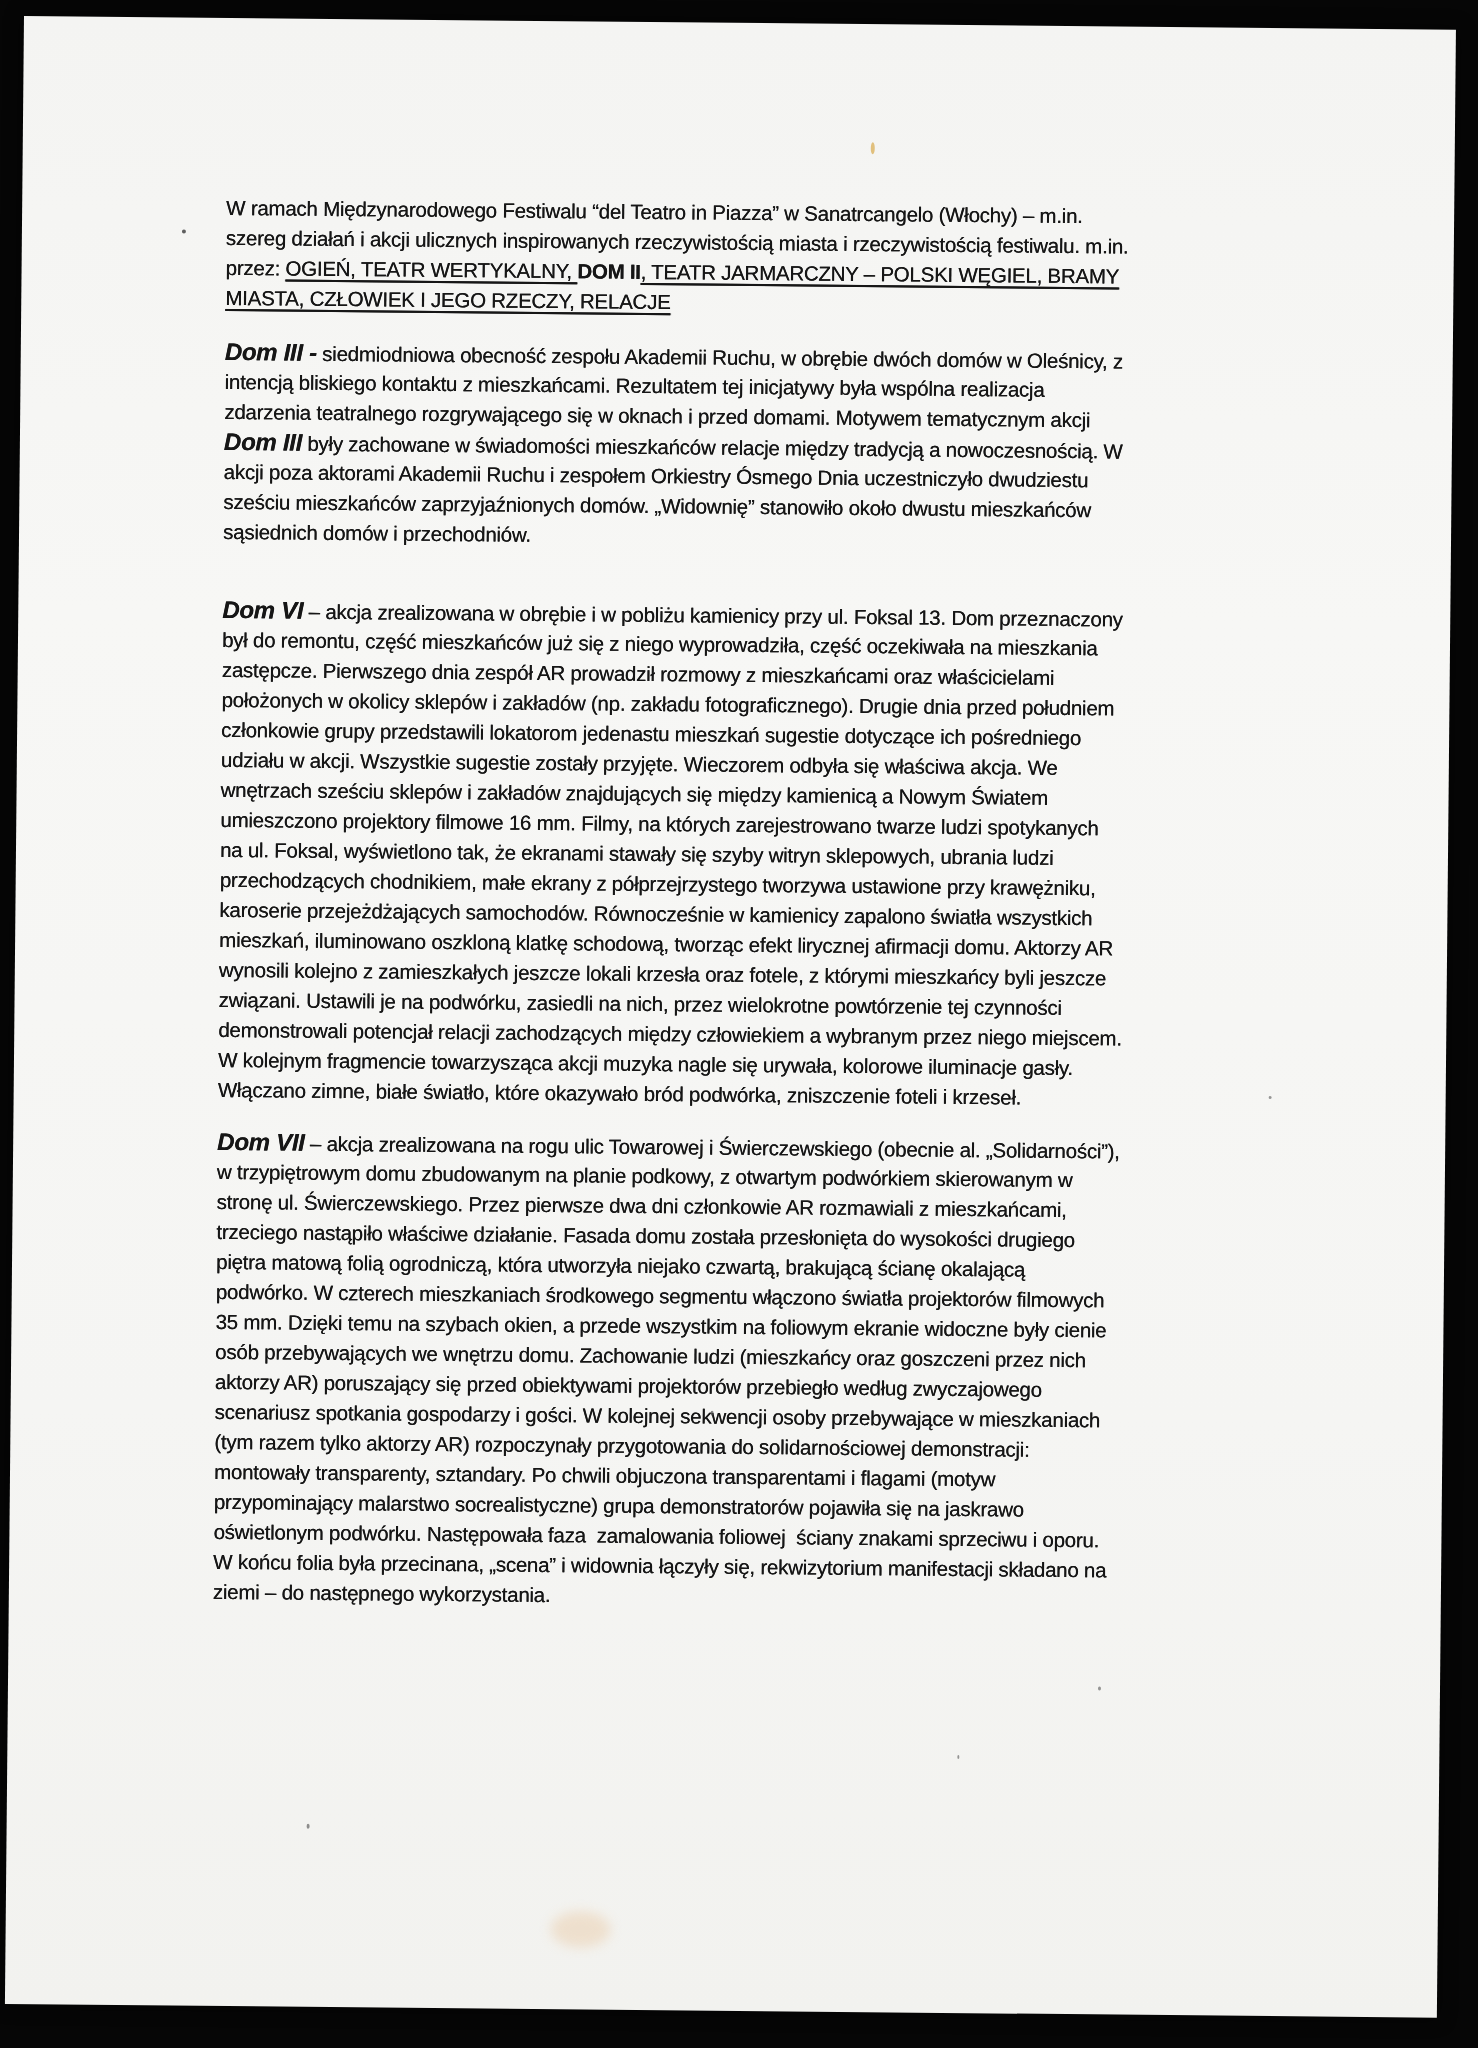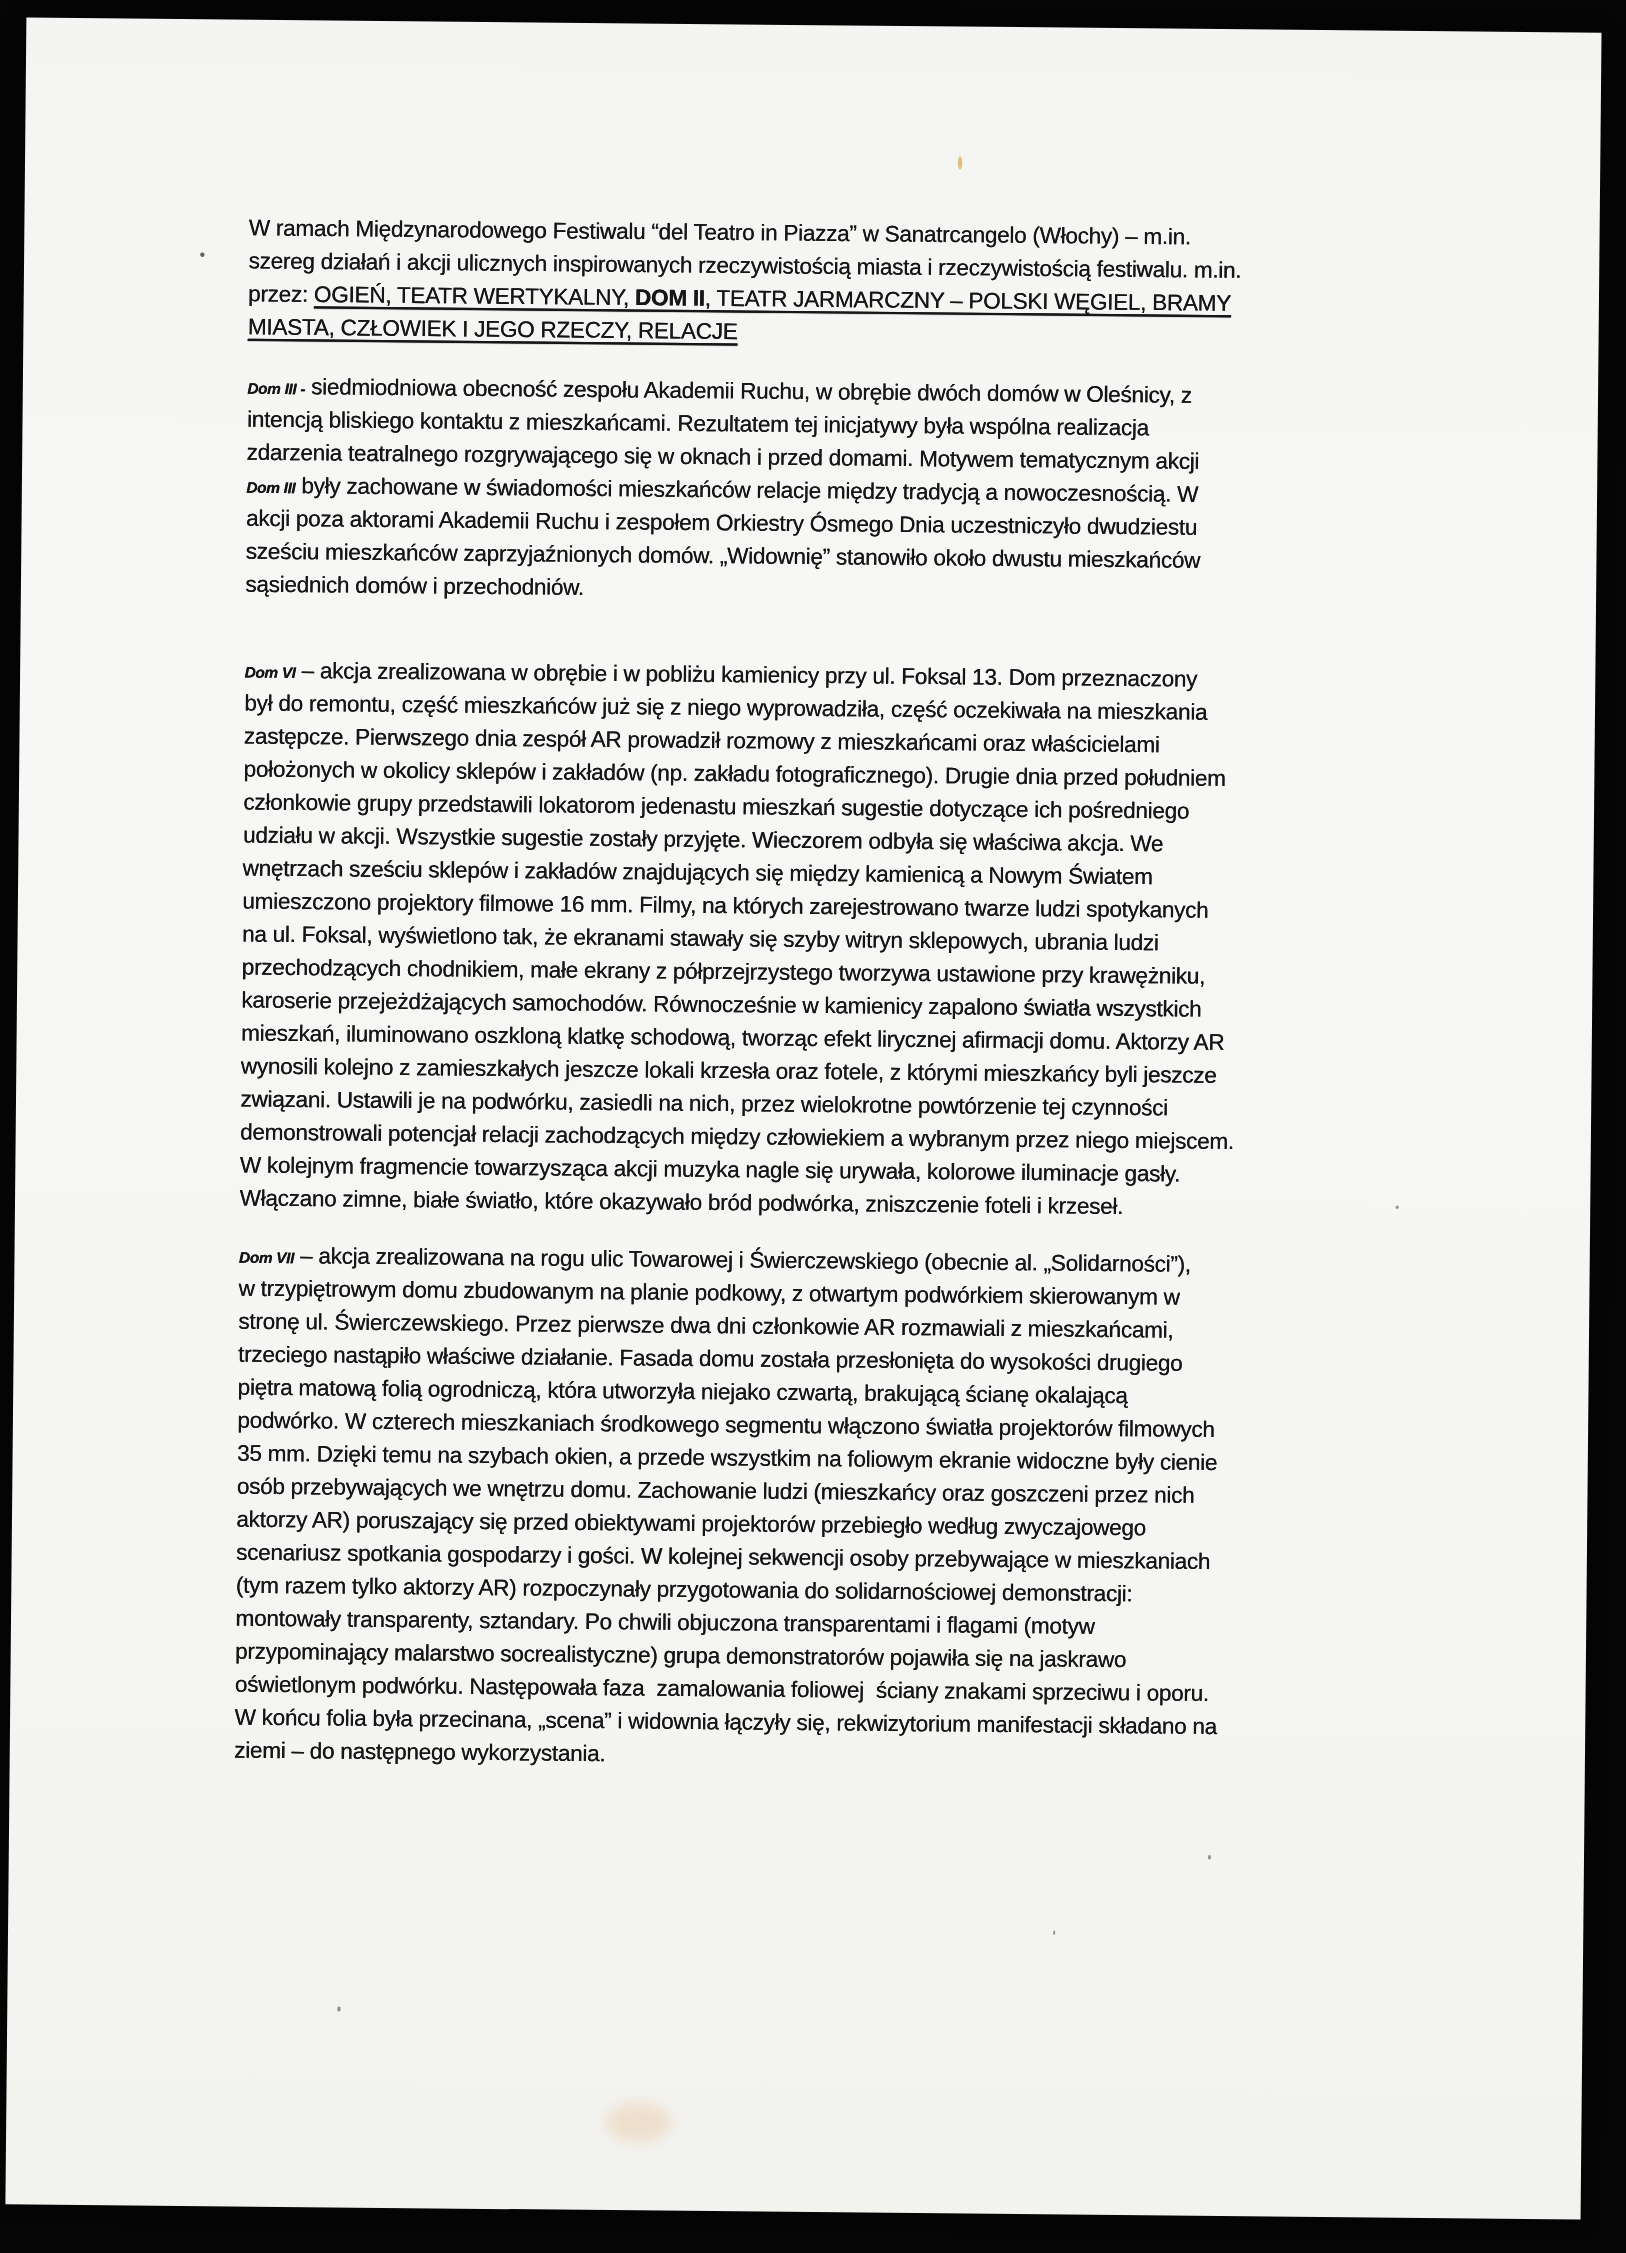--- a/index.html
+++ b/index.html
@@ -31,31 +31,30 @@
   .para{margin:0;}
   .line{
     height:30px;
     line-height:30px;
     white-space:pre;
   }
   .r-n{}
   .r-bi{
     font-weight:bold;
     font-style:italic;
-    font-size:14px;
+    font-size:24px;
     letter-spacing:-0.3px;
   }
   .r-u{
     text-decoration:underline;
     text-decoration-thickness:2px;
     text-underline-offset:4px;
   }
   .r-bu{
     font-weight:bold;
-    text-decoration:underline;
     text-decoration-thickness:2px;
     text-underline-offset:4px;
   }
   .speck{position:absolute;border-radius:50%;}
   .smudge{position:absolute;border-radius:50%;filter:blur(6px);}
 </style>
 </head>
 <body>
 
 <div class="paper">

